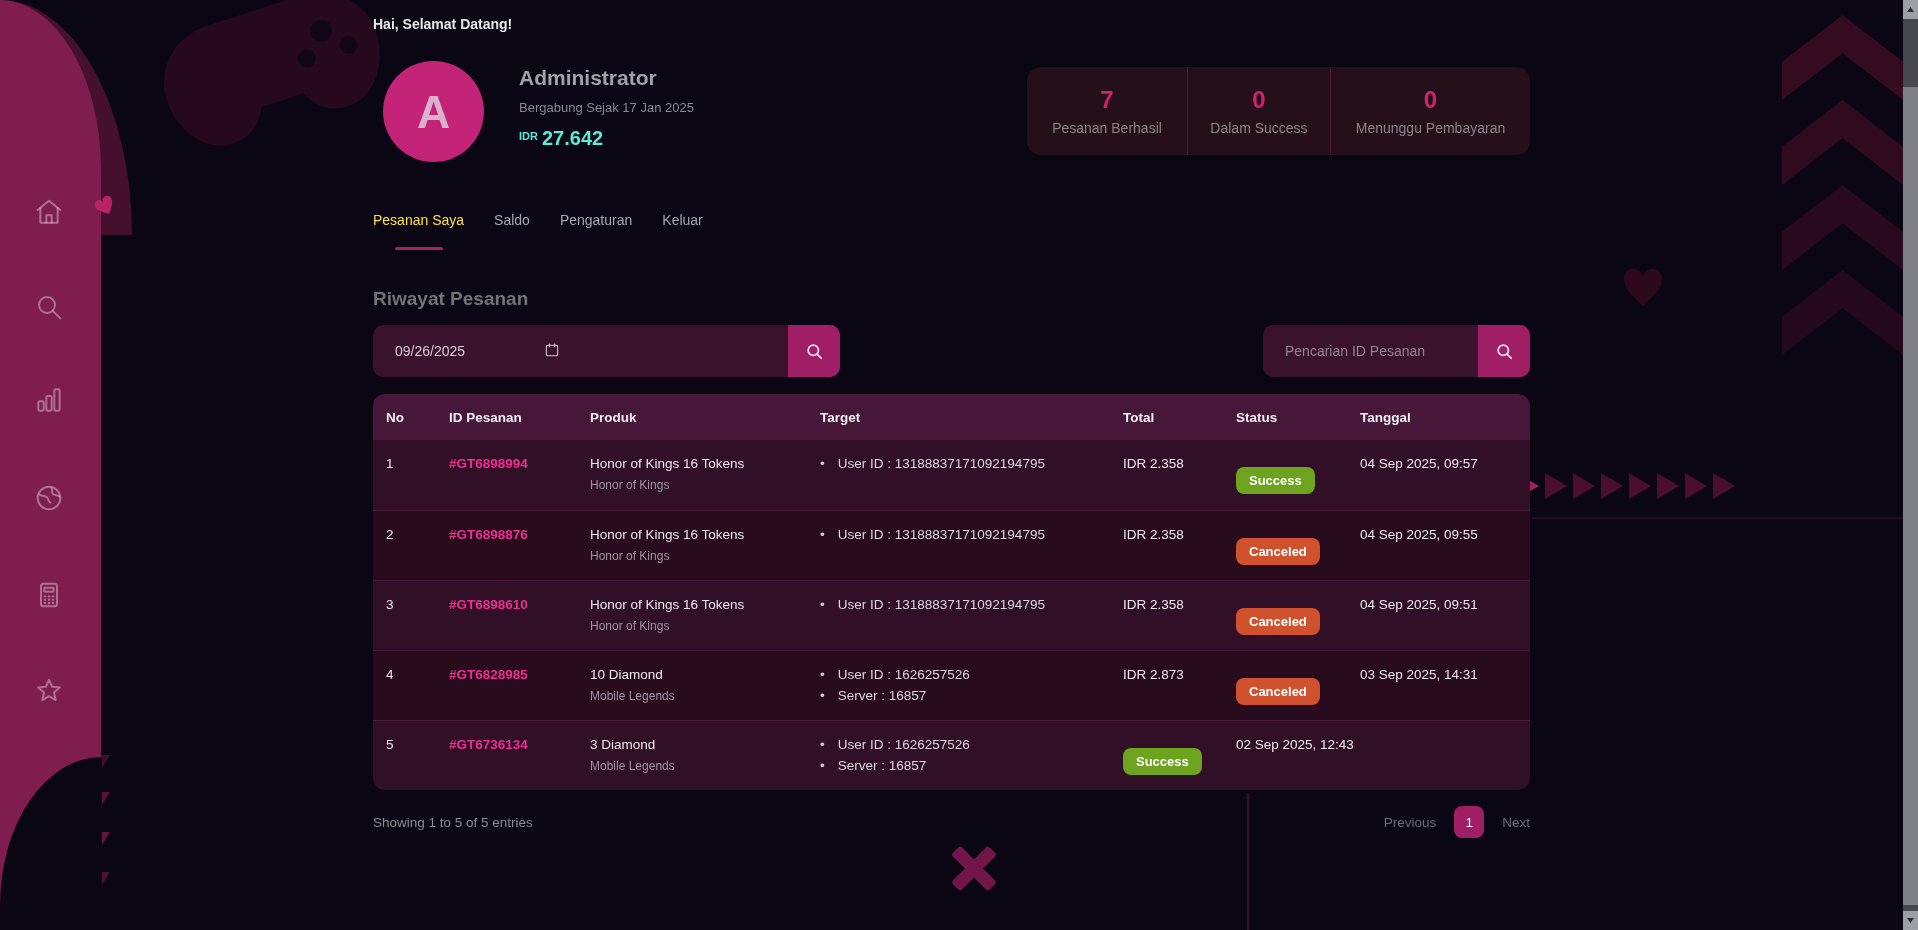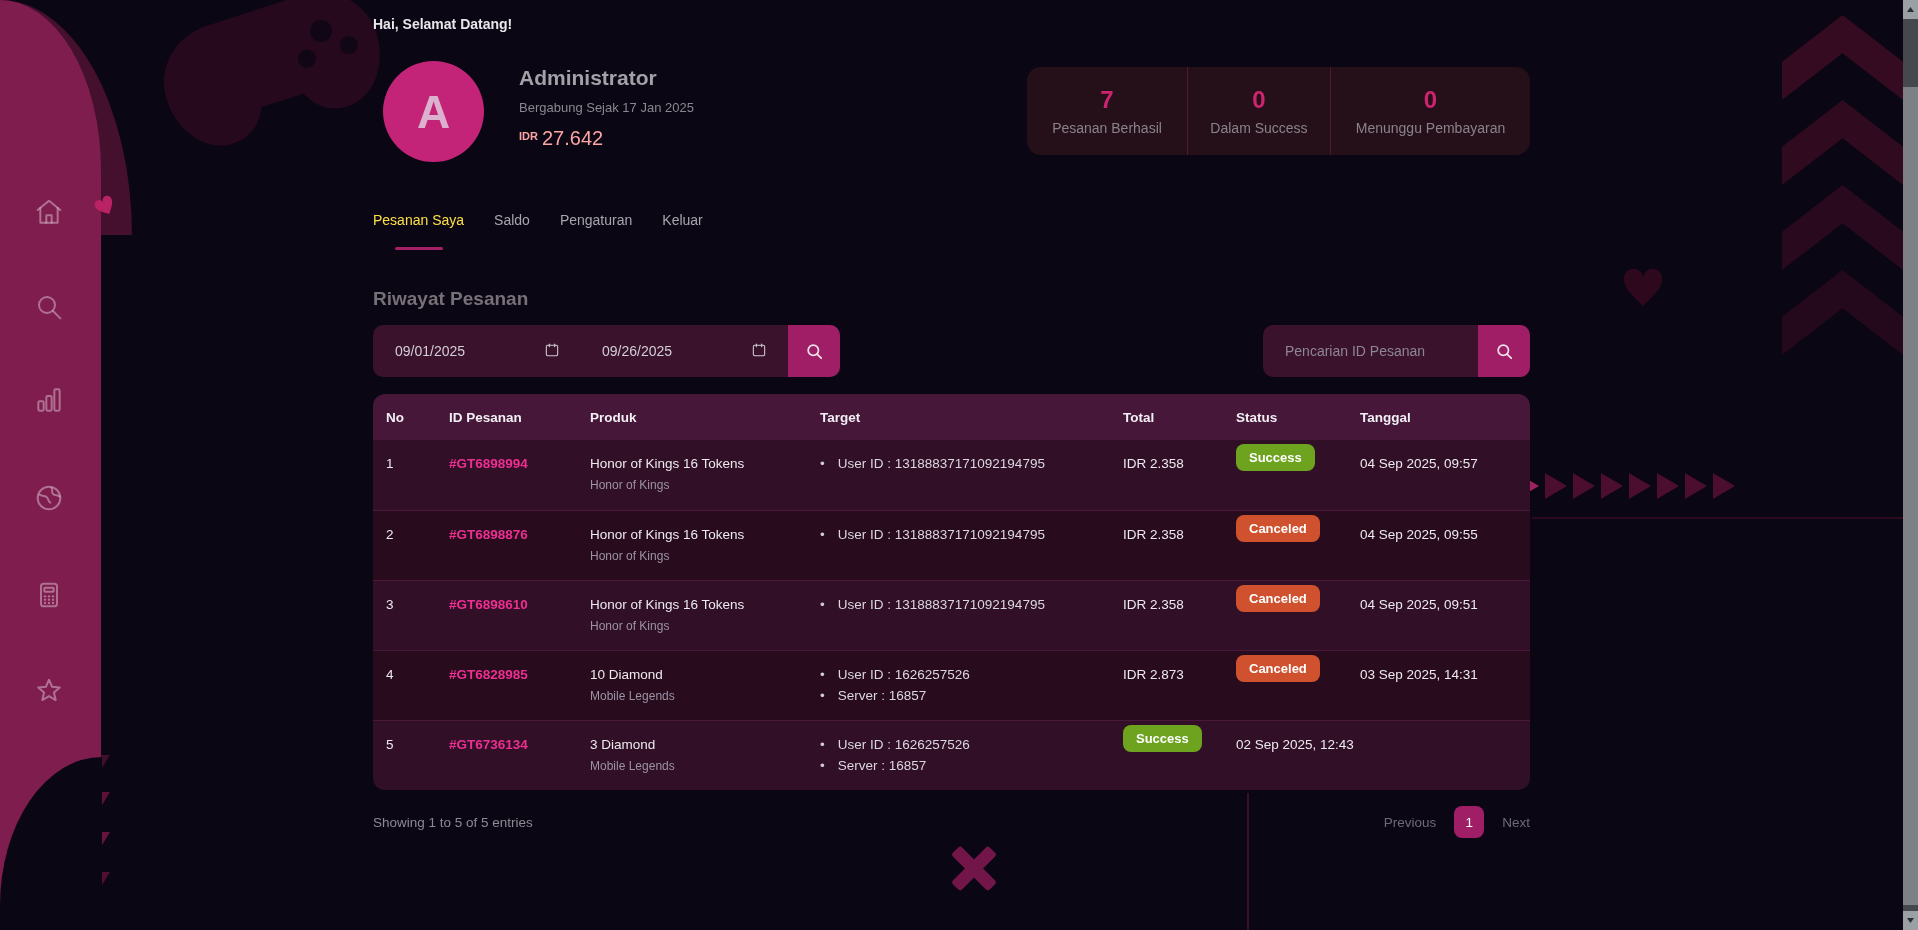--- a/index.html
+++ b/index.html
@@ -34,23 +34,23 @@
   .side-icon .dotfill { fill:#d7b6c9; fill-opacity:.55; stroke:none; }
 
   
   .content-text { position:absolute; color:#e9e7eb; }
   #welcome { left:373px; top:16px; font-size:14px; font-weight:700; z-index:5; }
   #avatar { position:absolute; left:383px; top:61px; width:101px; height:101px; border-radius:50%;
     background:#c32478; color:#dcb0cf; font-size:46px; font-weight:700; display:flex;
     align-items:center; justify-content:center; z-index:5; }
   #username { left:519px; top:66px; font-size:21px; font-weight:700; color:#a3a0a8; z-index:5; }
   #joined { left:519px; top:100px; font-size:13px; color:#8a8790; z-index:5; }
-  #balance { position:absolute; left:519px; top:127px; display:flex; color:#fca5a5; z-index:5; }
+  #balance { position:absolute; left:519px; top:127px; display:flex; color:#5eead4; z-index:5; }
   #balance .idr { font-size:11px; font-weight:700; margin-top:3px; }
-  #balance .amount { font-size:20px; font-weight:400; margin-left:4px; }
+  #balance .amount { font-size:20px; font-weight:700; margin-left:4px; }
 
   #stats-box { position:absolute; left:1027px; top:67px; width:503px; height:88px; background:#251019;
     border-radius:14px; display:flex; z-index:5; }
   .stat { display:flex; flex-direction:column; align-items:center; justify-content:center; }
   .stat:nth-child(1){ width:160px; } .stat:nth-child(2){ width:143px; } .stat:nth-child(3){ width:200px; }
   .stat + .stat { border-left:1px solid rgba(200,50,120,.28); }
   .stat .val { font-size:24px; font-weight:700; color:#ce2470; }
   .stat .lbl { font-size:14px; color:#89828c; margin-top:6px; }
 
   #tabs { position:absolute; left:373px; top:212px; display:flex; gap:30px; z-index:5; }
@@ -86,21 +86,21 @@
   .trow { height:70px; background:#310f26; padding-top:0; position:relative; }
   .trow:nth-child(even) { background:#280c1e; }
   .trow + .trow { border-top:1px solid #4a1939; }
   .cell { padding-top:16px; font-size:13.5px; color:#eceaef; }
   .no-cell { padding-left:13px; }
   .id-cell { color:#ee2f92; font-weight:600; cursor:pointer; }
   .prod-sub { font-size:12px; color:#9b93a3; margin-top:7px; }
   .target-line { display:flex; gap:13px; color:#dbd7df; }
   .target-line + .target-line { margin-top:6px; }
   .target-line .bullet::before { content:'•'; color:#cfc9d4; }
-  .status-cell { padding-top:4px; }
+  .status-cell { padding-top:27px; }
   .badge { display:inline-block; padding:6px 13px; border-radius:8px; font-size:13px; font-weight:700; color:#fff; }
   .badge.success { background:#6da31f; }
   .badge.canceled { background:#d0512d; }
 
   #table-footer { position:absolute; left:373px; top:806px; width:1157px; display:flex;
     justify-content:space-between; align-items:center; z-index:5; }
   #showing { font-size:13.5px; color:#8d8a93; }
   #pagination { display:flex; align-items:center; gap:18px; }
   .pg-link { font-size:13.5px; color:#6f6b75; cursor:pointer; }
   #page-box { width:30px; height:32px; border-radius:8px; background:#a01e66; color:#fff; font-size:13.5px;
@@ -245,30 +245,20 @@
     <div class="tab active">Pesanan Saya</div>
     <div class="tab">Saldo</div>
     <div class="tab">Pengaturan</div>
     <div class="tab">Keluar</div>
   </div>
 
   <div id="section-title" class="content-text">Riwayat Pesanan</div>
 
   <div id="filter-left" class="pill">
     <div class="date-field">
-      <input type="text" value="09/01/2025" style="">
-      <span class="cal-icon">
-        <svg viewBox="0 0 24 24">
-            <rect x="3.5" y="5" width="17" height="15.5" rx="2"></rect>
-            <line x1="8" y1="3" x2="8" y2="7"></line>
-            <line x1="16" y1="3" x2="16" y2="7"></line>
-          </svg>
-      </span>
-    </div>
-    <div class="date-field">
       <input type="text" value="09/26/2025" style="">
       <span class="cal-icon">
         <svg viewBox="0 0 24 24">
             <rect x="3.5" y="5" width="17" height="15.5" rx="2"></rect>
             <line x1="8" y1="3" x2="8" y2="7"></line>
             <line x1="16" y1="3" x2="16" y2="7"></line>
           </svg>
       </span>
     </div>
     <button class="pill-btn">

